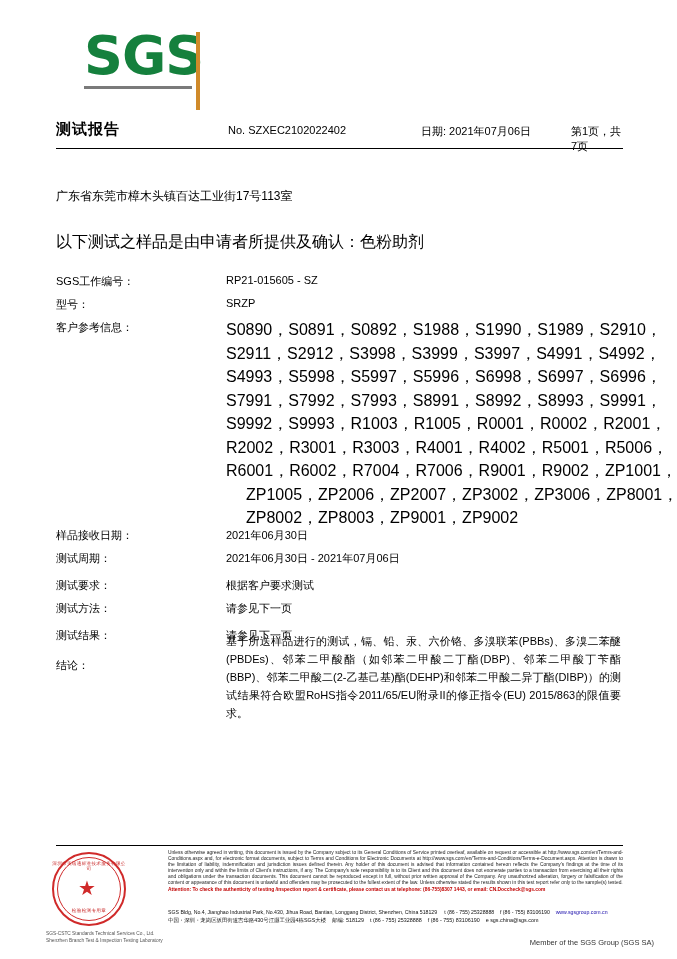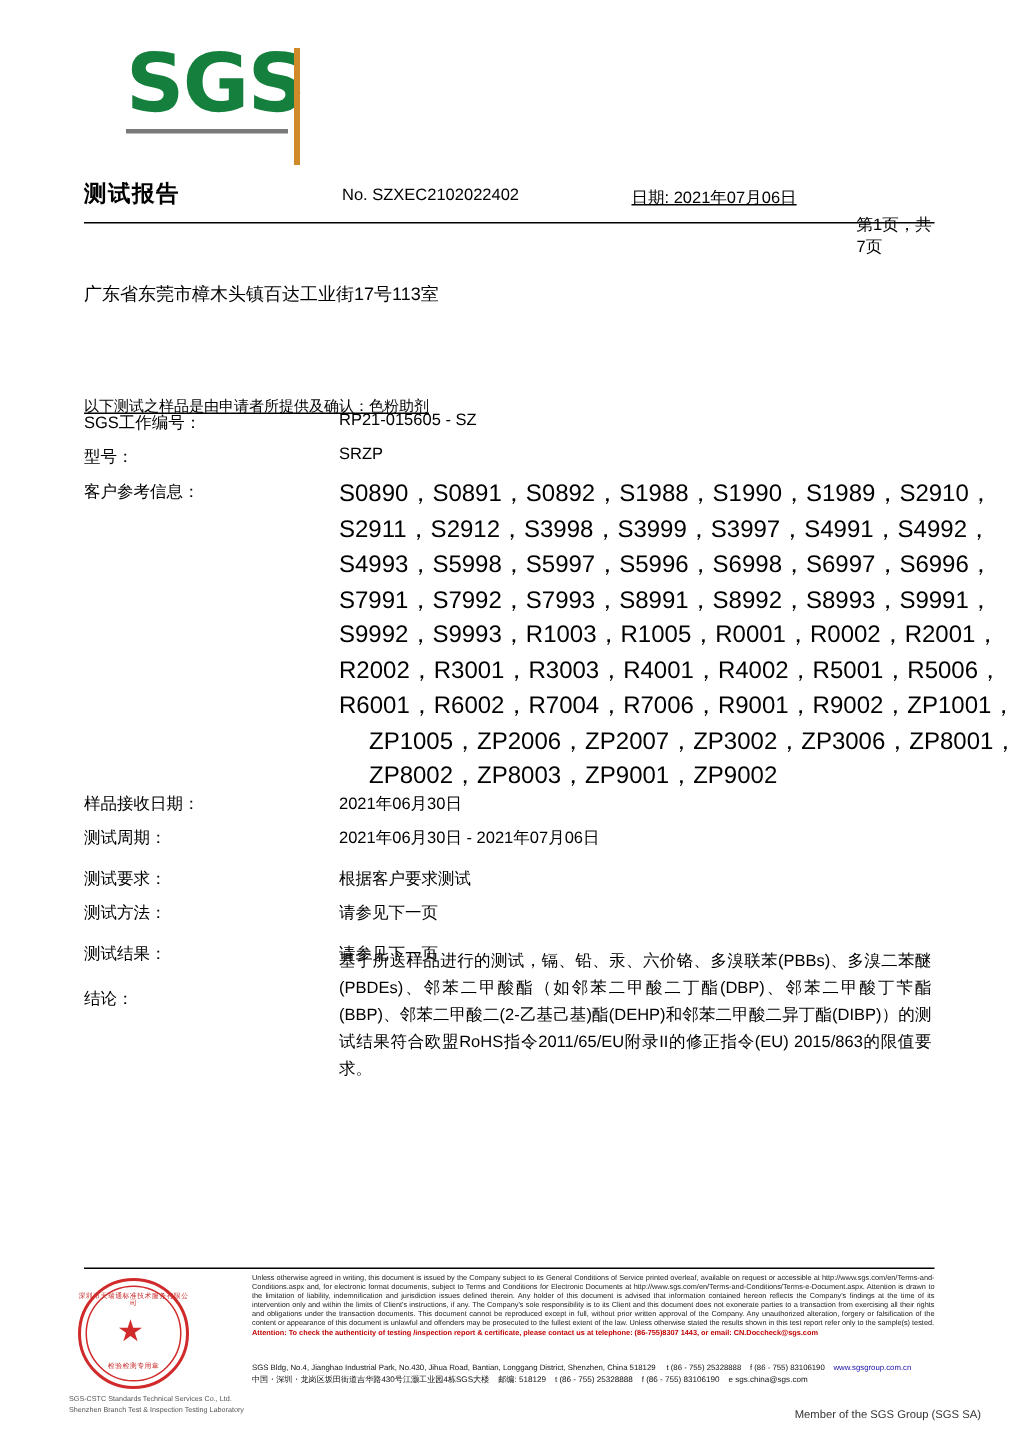--- a/index.html
+++ b/index.html
@@ -75,28 +75,26 @@
     position: absolute;
     left: 172px;
     top: 2px;
     font-size: 11px;
   }
   .report-date {
     position: absolute;
     left: 365px;
     top: 2px;
     font-size: 11px;
-    text-decoration: underline;
   }
   .page-count {
     position: absolute;
     left: 515px;
     top: 2px;
     font-size: 11px;
-    margin-top: 18px;
   }
 
   .hr-main {
     position: absolute;
     left: 56px;
     top: 148px;
     width: 567px;
     height: 1px;
     background: #000000;
   }
@@ -112,23 +110,22 @@
     position: absolute;
     left: 56px;
     top: 188px;
     font-size: 12px;
   }
 
   
   .sample-stmt {
     position: absolute;
     left: 56px;
-    top: 264px;
-    font-size: 10px;
-    text-decoration: underline;
+    top: 232px;
+    font-size: 16px;
   }
 
   
   .field {
     position: absolute;
     left: 56px;
     font-size: 11px;
     white-space: nowrap;
   }
   .field .label {

